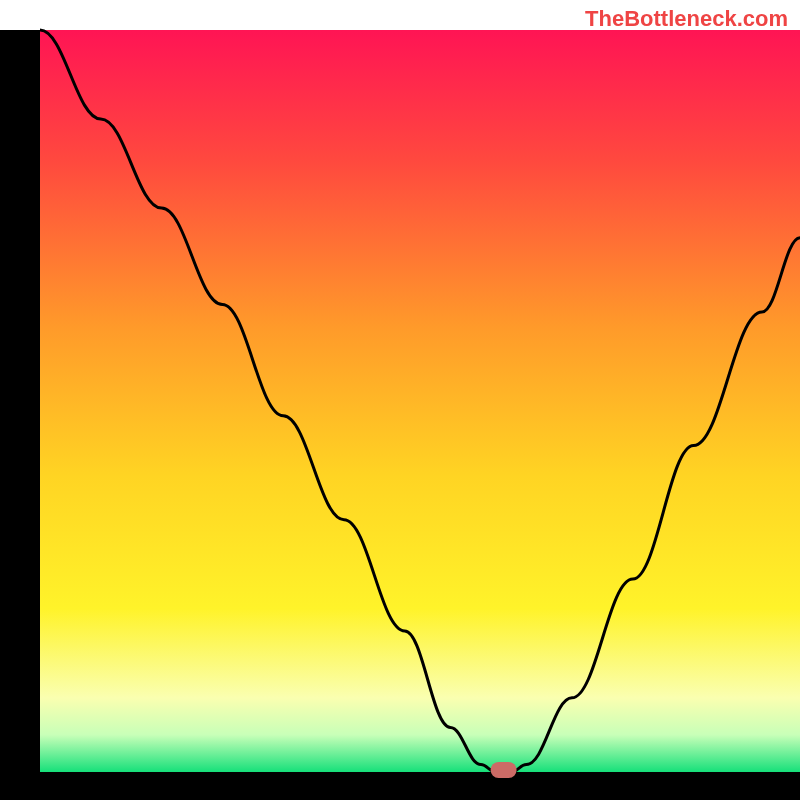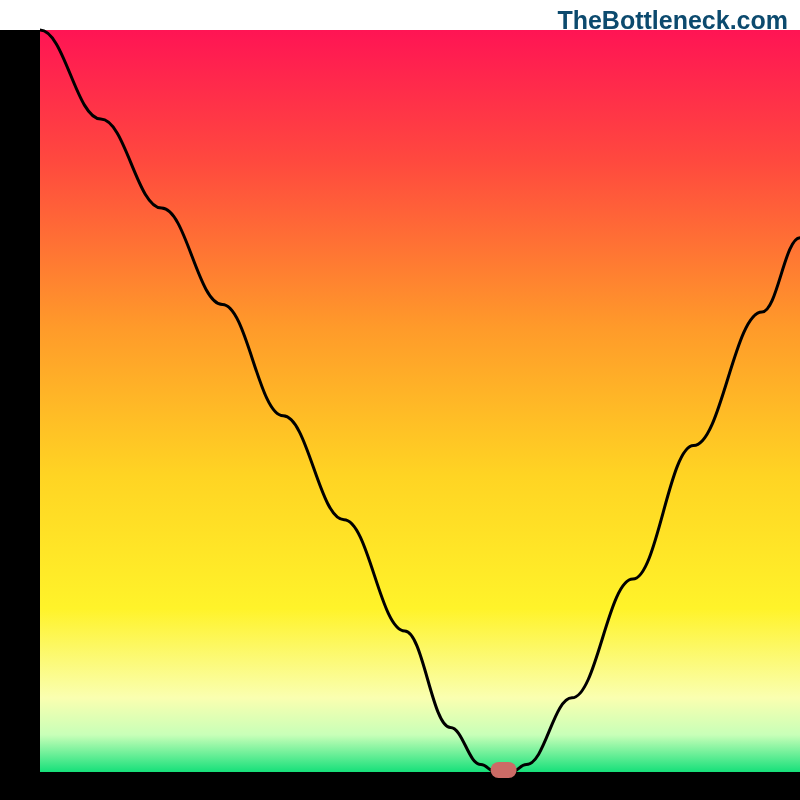--- a/index.html
+++ b/index.html
@@ -10,22 +10,22 @@
   }
   .container {
     width: 800px;
     height: 800px;
     position: relative;
   }
   .watermark {
     position: absolute;
     top: 6px;
     right: 12px;
-    color: #0c4a6e;
-    font-size: 25px;
+    color: #ef4444;
+    font-size: 22px;
     font-weight: 600;
     z-index: 10;
   }
   svg {
     display: block;
   }
 </style>
 </head>
 <body>
 

